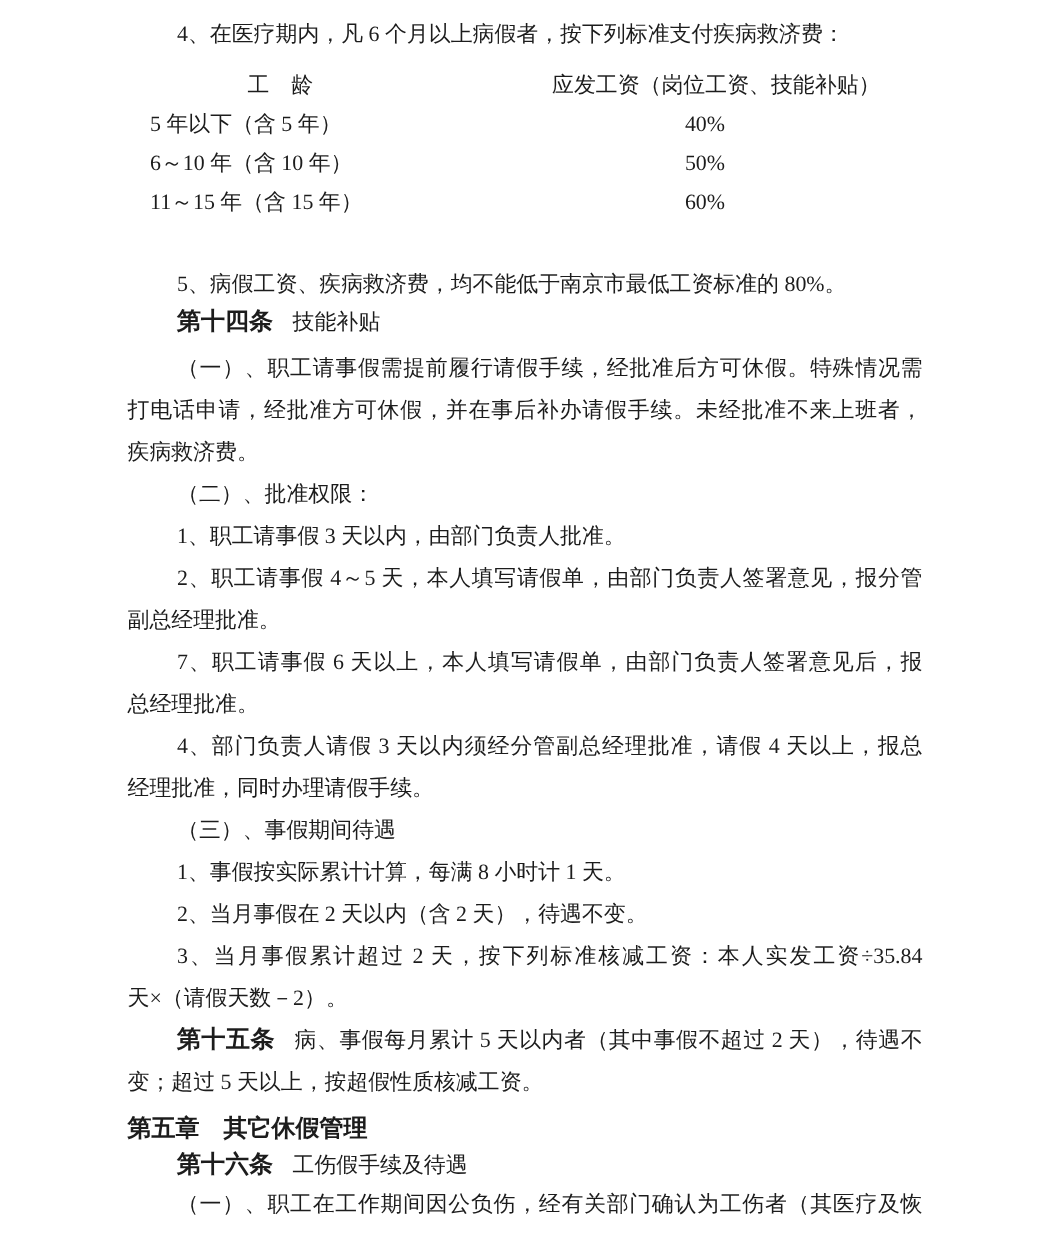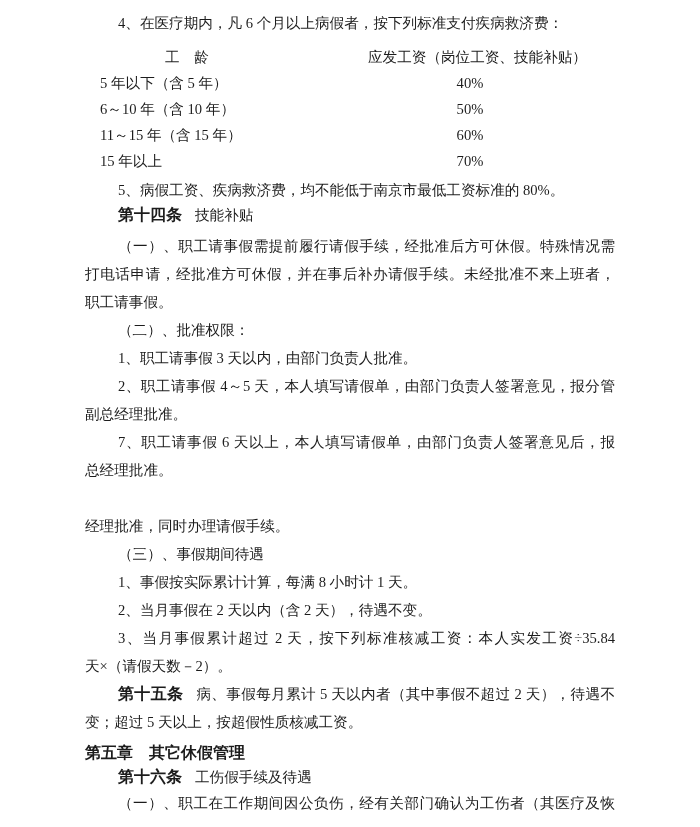--- a/index.html
+++ b/index.html
@@ -47,41 +47,38 @@
     <span class="td-pct">40%</span>
   </div>
   <div class="ln" style="top:95px">
     <span class="td-age">6～10 年（含 10 年）</span>
     <span class="td-pct">50%</span>
   </div>
   <div class="ln" style="top:121px">
     <span class="td-age">11～15 年（含 15 年）</span>
     <span class="td-pct">60%</span>
   </div>
-  <div class="ln" style="top:147px">
-    <span class="td-age">15 年以上</span>
-    <span class="td-pct">70%</span>
-  </div>
 
   <div class="ln indent" style="top:176px">5、病假工资、疾病救济费，均不能低于南京市最低工资标准的 80%。</div>
 
   <div class="ln indent" style="top:201px">
     <span class="b art-num">第十四条</span><span>技能补贴</span>
   </div>
 
   <div class="ln indent just" style="top:232px">（一）、职工请事假需提前履行请假手续，经批准后方可休假。特殊情况需</div>
   <div class="ln just" style="top:260px">打电话申请，经批准方可休假，并在事后补办请假手续。未经批准不来上班者，</div>
-  <div class="ln" style="top:288px">职工请事假。</div>
+  <div class="ln" style="top:288px">疾病救济费。</div>
 
   <div class="ln indent" style="top:316px">（二）、批准权限：</div>
   <div class="ln indent" style="top:344px">1、职工请事假 3 天以内，由部门负责人批准。</div>
   <div class="ln indent just" style="top:372px">2、职工请事假 4～5 天，本人填写请假单，由部门负责人签署意见，报分管</div>
   <div class="ln" style="top:400px">副总经理批准。</div>
   <div class="ln indent just" style="top:428px">7、职工请事假 6 天以上，本人填写请假单，由部门负责人签署意见后，报</div>
   <div class="ln" style="top:456px">总经理批准。</div>
+  <div class="ln indent just" style="top:484px">4、部门负责人请假 3 天以内须经分管副总经理批准，请假 4 天以上，报总</div>
   <div class="ln" style="top:512px">经理批准，同时办理请假手续。</div>
 
   <div class="ln indent" style="top:540px">（三）、事假期间待遇</div>
   <div class="ln indent" style="top:568px">1、事假按实际累计计算，每满 8 小时计 1 天。</div>
   <div class="ln indent" style="top:596px">2、当月事假在 2 天以内（含 2 天），待遇不变。</div>
   <div class="ln indent just" style="top:624px">3、当月事假累计超过 2 天，按下列标准核减工资：本人实发工资÷35.84</div>
   <div class="ln" style="top:652px">天×（请假天数－2）。</div>
 
   <div class="ln indent just" style="top:680px">
     <span class="b art-num">第十五条</span><span>病、事假每月累计 5 天以内者（其中事假不超过 2 天），待遇不</span>

